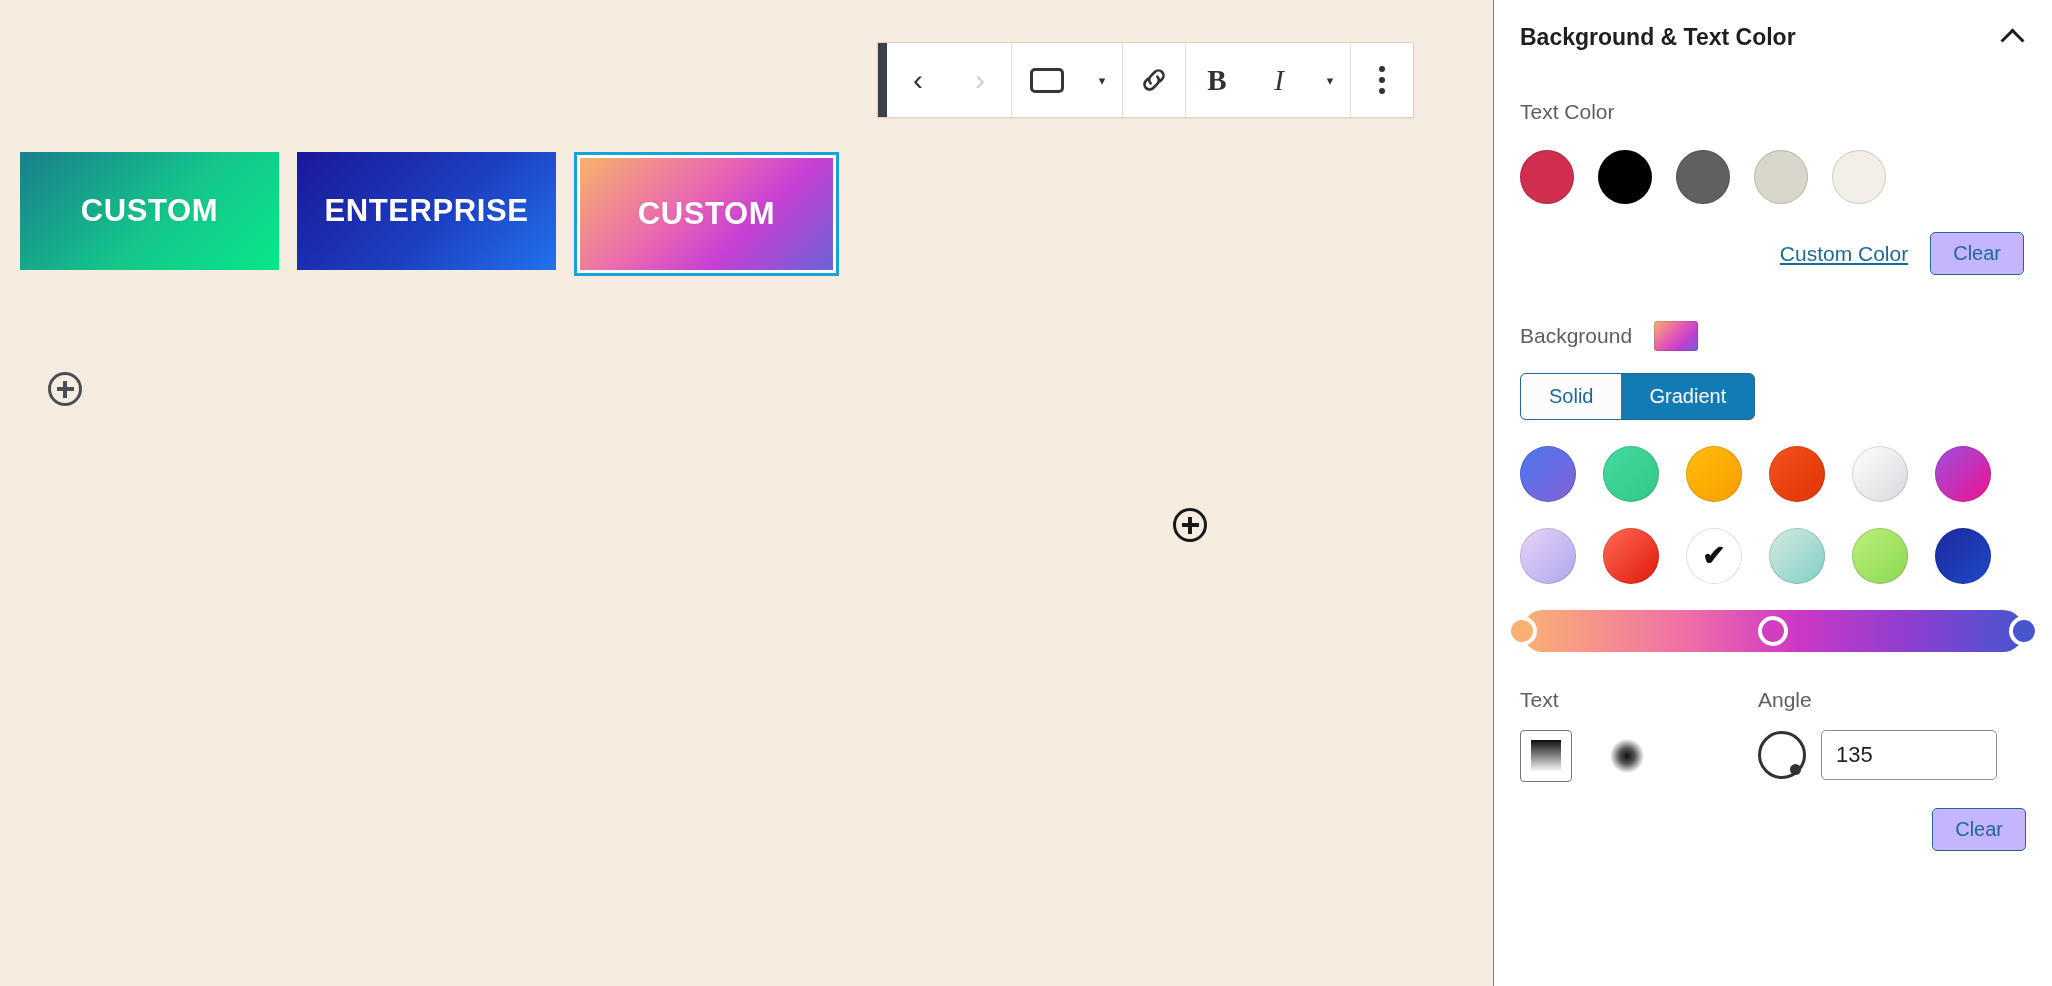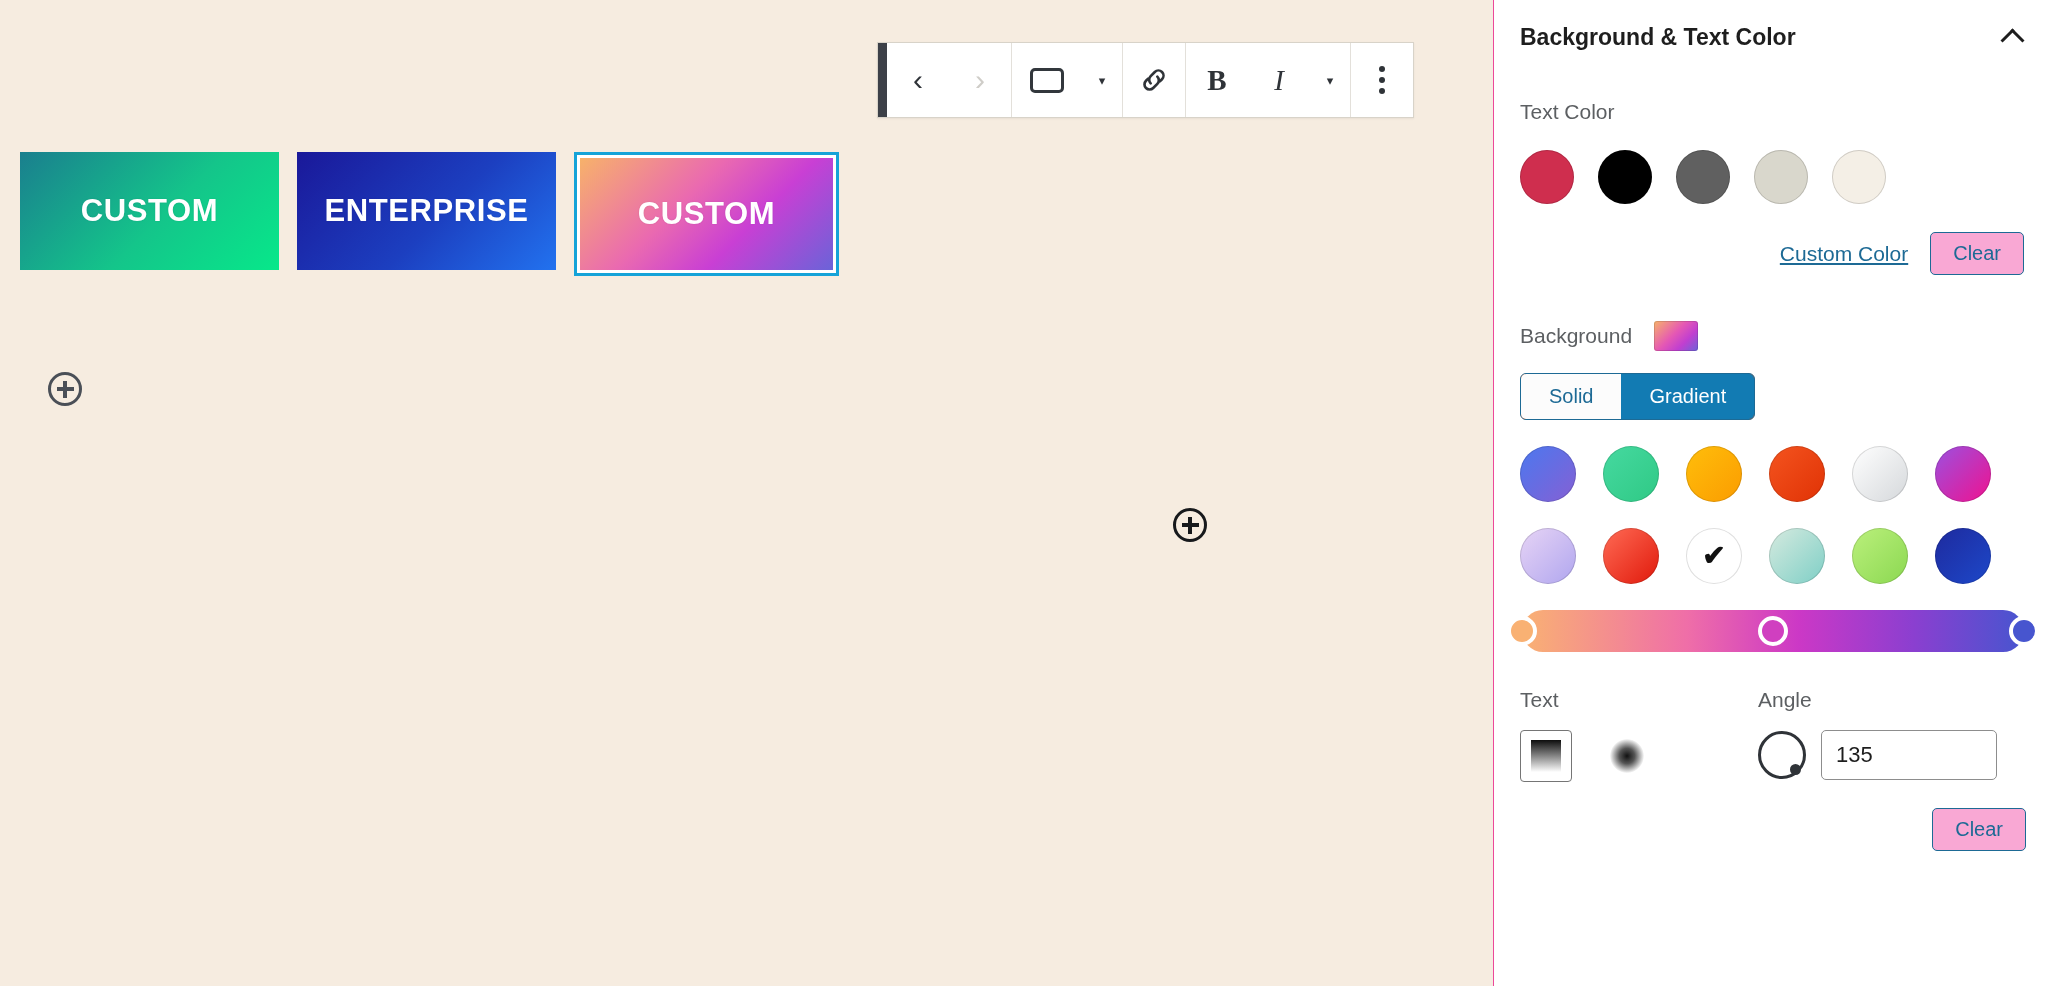--- a/index.html
+++ b/index.html
@@ -154,21 +154,21 @@
   .link-row {
     display: flex; align-items: center; justify-content: flex-end;
     gap: 22px; margin-top: 28px; padding-right: 2px;
   }
   .custom-color-link {
     font-size: 21px; color: #1d6a95;
     text-decoration: underline; cursor: pointer;
   }
   .btn-outline {
     font-size: 20px; color: #1d6a95;
-    background: #f9a8d4;
+    background: #c4b5fd;
     border: 1.5px solid #1d6a95;
     border-radius: 5px;
     padding: 9px 22px;
     cursor: pointer;
   }
 
   .bg-label-row {
     display: flex; align-items: center; gap: 22px;
     margin-top: 46px;
   }

